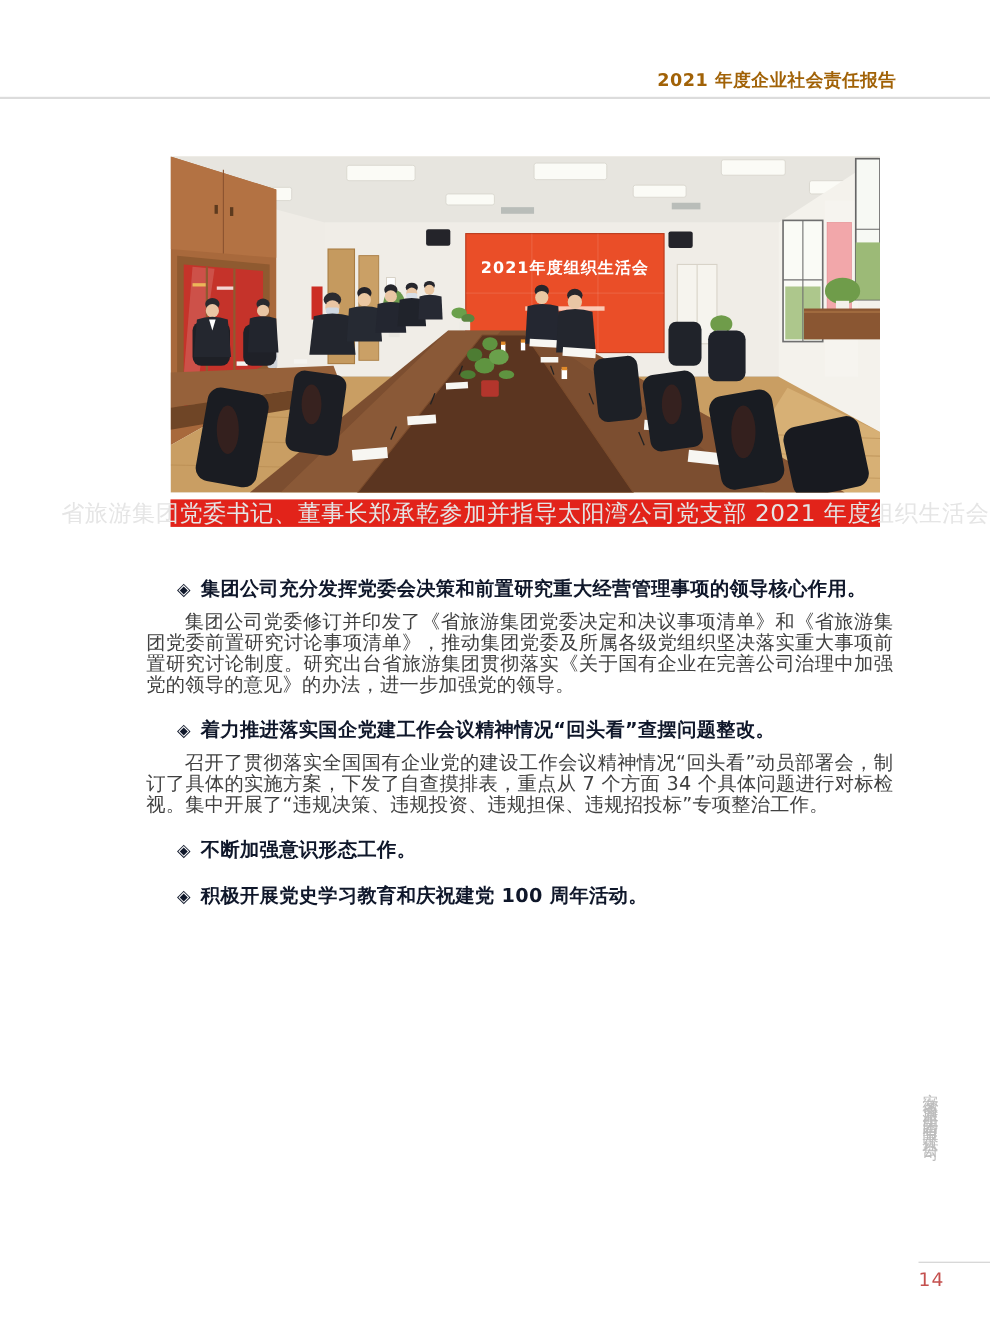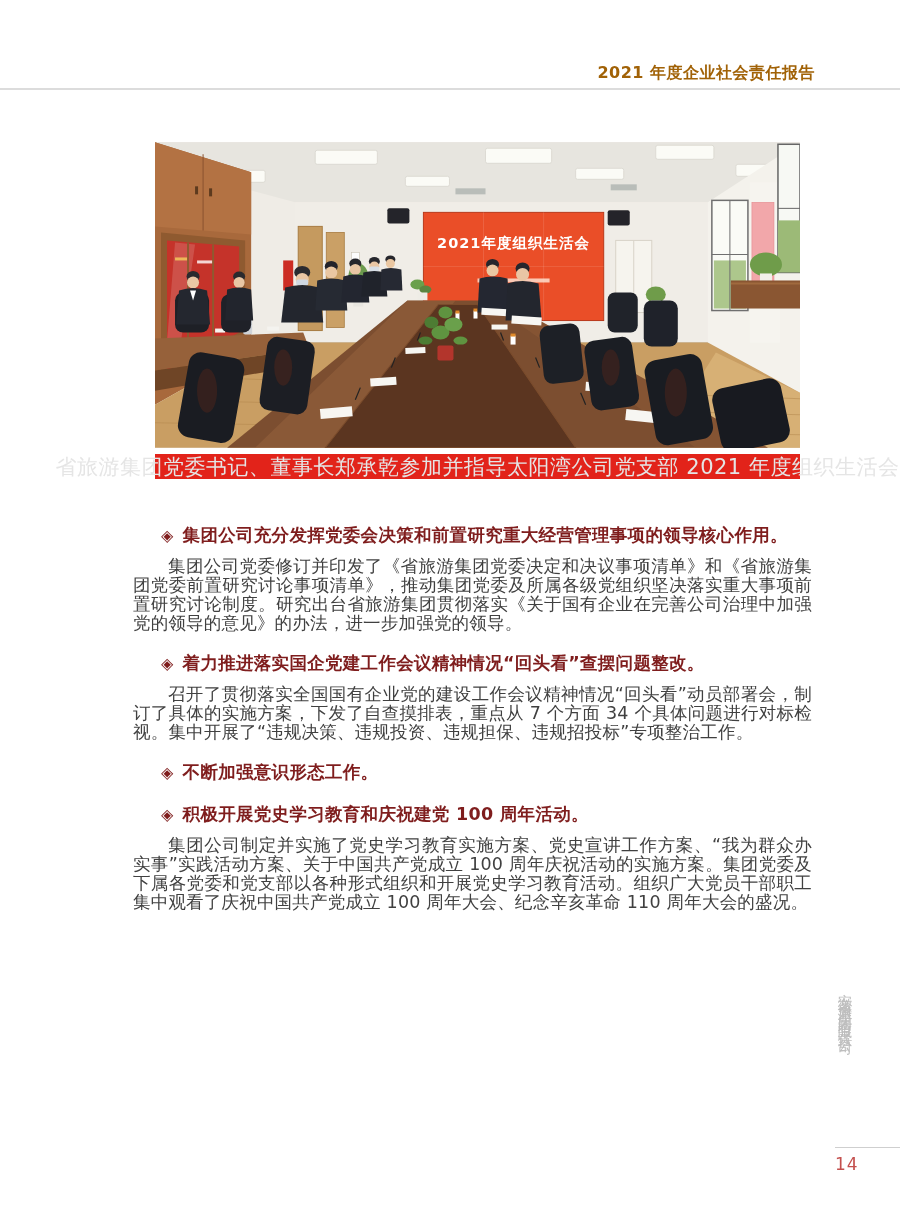--- a/index.html
+++ b/index.html
@@ -15,21 +15,21 @@
   
   .photo-figure{position:absolute;left:145px;top:132px;width:645px;margin:10px}
   .photo{width:645px;height:306px;overflow:hidden;background:#efece6}
   .photo svg{display:block}
   .photo-caption{margin-top:6px;height:25px;background:#e2231a;color:#e5e5e5;
                  font-size:21px;display:flex;align-items:center;justify-content:center;
                  letter-spacing:.5px;white-space:nowrap}
 
   
   .content{position:absolute;left:133px;top:505px;width:679px;color:#404040}
-  .sec-heading{margin:18px 0 10px 28px;font-size:17.5px;font-weight:bold;color:#7f1d1d;
+  .sec-heading{margin:18px 0 10px 28px;font-size:17.5px;font-weight:bold;color:#0f172a;
                letter-spacing:.3px}
   .sec-heading .bullet{margin-right:9px;font-size:16px;font-weight:normal}
   .sec-para{margin:0;font-size:17.5px;line-height:19px;text-align:justify;
             text-indent:2em;letter-spacing:.2px}
 
   
   .sidebar-company{position:absolute;left:835px;top:982px;writing-mode:vertical-rl;
                    font-size:14.5px;color:#bdbdbd;letter-spacing:4px}
   .sidebar-rule{position:absolute;left:835px;top:1147px;width:65px;height:1px;background:#cfcfcf}
   .page-number{position:absolute;left:835px;top:1154px;font-size:17px;color:#c4504e;letter-spacing:1px}
@@ -259,20 +259,19 @@
   <main class="content">
     <h3 class="sec-heading"><span class="bullet">◈</span><span>集团公司充分发挥党委会决策和前置研究重大经营管理事项的领导核心作用。</span></h3>
     <p class="sec-para">集团公司党委修订并印发了《省旅游集团党委决定和决议事项清单》和《省旅游集团党委前置研究讨论事项清单》，推动集团党委及所属各级党组织坚决落实重大事项前置研究讨论制度。研究出台省旅游集团贯彻落实《关于国有企业在完善公司治理中加强党的领导的意见》的办法，进一步加强党的领导。</p>
 
     <h3 class="sec-heading"><span class="bullet">◈</span><span>着力推进落实国企党建工作会议精神情况“回头看”查摆问题整改。</span></h3>
     <p class="sec-para">召开了贯彻落实全国国有企业党的建设工作会议精神情况“回头看”动员部署会，制订了具体的实施方案，下发了自查摸排表，重点从 7 个方面 34 个具体问题进行对标检视。集中开展了“违规决策、违规投资、违规担保、违规招投标”专项整治工作。</p>
 
     <h3 class="sec-heading"><span class="bullet">◈</span><span>不断加强意识形态工作。</span></h3>
 
     <h3 class="sec-heading"><span class="bullet">◈</span><span>积极开展党史学习教育和庆祝建党 100 周年活动。</span></h3>
-    <p class="sec-para">集团公司制定并实施了党史学习教育实施方案、党史宣讲工作方案、“我为群众办实事”实践活动方案、关于中国共产党成立 100 周年庆祝活动的实施方案。集团党委及下属各党委和党支部以各种形式组织和开展党史学习教育活动。组织广大党员干部职工集中观看了庆祝中国共产党成立 100 周年大会、纪念辛亥革命 110 周年大会的盛况。</p>
   </main>
 
   <div class="sidebar-company">安徽省旅游集团有限责任公司</div>
   <div class="sidebar-rule"></div>
   <div class="page-number">14</div>
 
 </div>
 
 </body></html>

